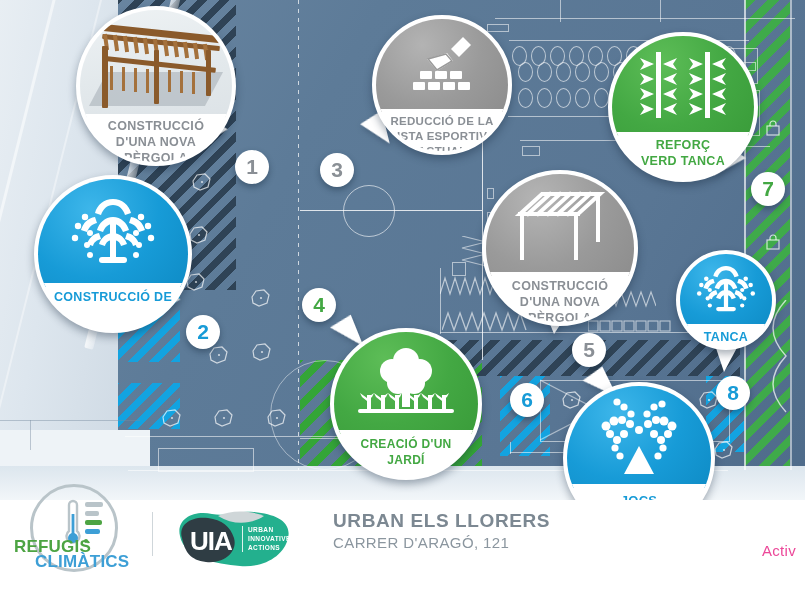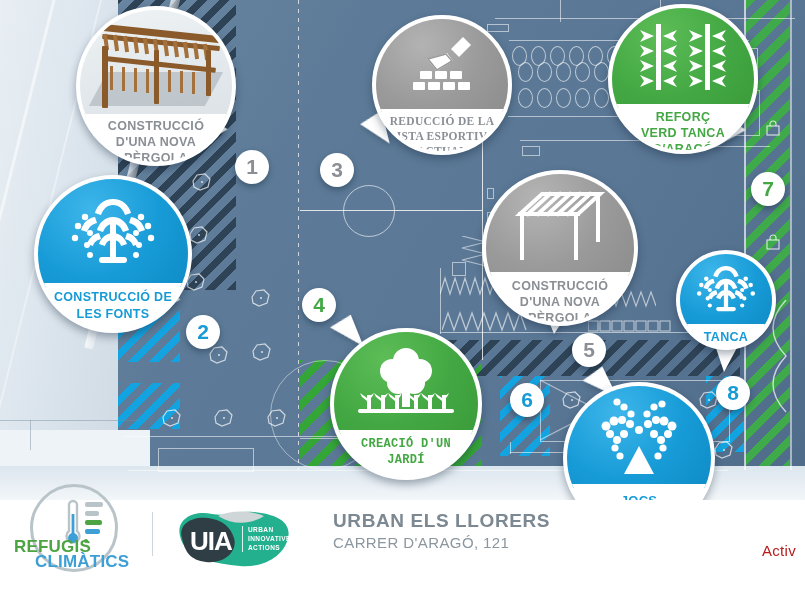--- a/index.html
+++ b/index.html
@@ -84,21 +84,21 @@
     font-size:26px; letter-spacing:-1px; }
   .uia-bar { position:absolute; left:70px; top:18px; width:1px; height:26px;
     background:rgba(255,255,255,.85); }
   .uia-sub { position:absolute; left:76px; top:18px; color:#fff; font-weight:bold;
     font-size:6.5px; line-height:8.8px; letter-spacing:.4px; }
   
   .school { position:absolute; left:333px; top:10px; }
   .school-name { font-weight:bold; font-size:19px; letter-spacing:.6px; color:#7c8892; }
   .school-addr { font-size:15px; letter-spacing:.4px; color:#8b969f; margin-top:2px; }
   .watermark { position:absolute; left:762px; top:542px; font-size:15px;
-    color:#b91c1c; letter-spacing:.3px; white-space:nowrap; }
+    color:#ec4899; letter-spacing:.3px; white-space:nowrap; }
 
   
   .bubble { position:absolute; }
   .bub-circle { position:absolute; left:0; top:0; border-radius:50%; overflow:hidden;
     background:#fff; box-shadow:0 4px 9px rgba(20,40,60,.38); border:4px solid #fff; }
   .bub-icon { position:absolute; left:0; top:0; width:100%; display:flex;
     align-items:center; justify-content:center; }
   .bub-icon svg { display:block; }
   .bub-label { position:absolute; left:0; width:100%; text-align:center; background:#fff;
     font-weight:bold; letter-spacing:.3px; }
@@ -430,29 +430,28 @@
               <circle cx="18" cy="52" r="3"></circle>
               <circle cx="21" cy="62" r="3"></circle>
             <circle cx="67" cy="40" r="3"></circle>
               <circle cx="70" cy="52" r="3"></circle>
               <circle cx="67" cy="62" r="3"></circle>
           </g>
         </svg>
       </div>
       <div class="bub-label" style="top:104px;font-size:12.5px;line-height:16.5px;padding:6px 6px 0;color:#179BD7;">
         <div>CONSTRUCCIÓ DE</div>
-        <div>LES FONTS</div>
       </div>
     </div>
   </div>
   <div class="badge" style="left:186px;top:315px;color:#179BD7;">
       <span>2</span>
     </div>
 
-  <div class="bubble" style="left:372px;top:15px;width:140px;height:150px;font-family:Liberation Serif, serif;">
+  <div class="bubble" style="left:372px;top:15px;width:140px;height:150px;">
     <div class="tail" style="left:-10px;top:98px;border-right:24px solid #fff;border-top:8px solid transparent;border-bottom:26px solid transparent;transform:rotate(-14deg);"></div>
     <div class="bub-circle" style="width:140px;height:140px;">
       <div class="bub-icon" style="height:93px;background:radial-gradient(circle at 35% 28%,#b3b3b3 0%,#9A9A9A 55%,#8d8d8d 100%);">
         <svg width="80" height="70" viewBox="0 0 80 70">
           <g fill="#fff">
             <path d="M61 6 l8 8 -12 12 -8-8z"></path>
             <path d="M45 22 l-20 6 10 12 16-10z"></path>
             <rect x="18" y="40" width="12" height="8" rx="1"></rect>
             <rect x="33" y="40" width="12" height="8" rx="1"></rect>
             <rect x="48" y="40" width="12" height="8" rx="1"></rect>
@@ -470,21 +469,21 @@
         <div>ACTUAL</div>
       </div>
     </div>
   </div>
   <div class="badge" style="left:320px;top:153px;color:#8A8F95;">
       <span>3</span>
     </div>
 
   <div class="bubble" style="left:330px;top:328px;width:152px;height:158px;">
     <div class="tail" style="left:4px;top:-10px;border-right:24px solid #fff;border-bottom:30px solid transparent;border-top:4px solid transparent;transform:rotate(-22deg);"></div>
-    <div class="bub-circle" style="width:152px;height:152px;font-family:Liberation Mono, monospace;">
+    <div class="bub-circle" style="width:152px;height:152px;">
       <div class="bub-icon" style="height:102px;background:radial-gradient(circle at 35% 26%,#5dbd57 0%,#43A843 55%,#3a9c3a 100%);">
         <svg width="104" height="80" viewBox="0 0 104 80">
           <g fill="#fff">
             <circle cx="52" cy="18" r="13"></circle>
               <circle cx="38" cy="28" r="12"></circle>
               <circle cx="66" cy="28" r="12"></circle>
             <circle cx="44" cy="40" r="11"></circle>
               <circle cx="60" cy="40" r="11"></circle>
             <rect x="48" y="30" width="8" height="34"></rect>
             <g>
@@ -583,21 +582,21 @@
       <div class="bub-label" style="top:98px;font-size:13px;line-height:17px;padding:8px 6px 0;color:#179BD7;">
         <div>JOCS</div>
         <div>D'AIGUA</div>
       </div>
     </div>
   </div>
   <div class="badge" style="left:510px;top:383px;color:#179BD7;">
       <span>6</span>
     </div>
 
-  <div class="bubble" style="left:608px;top:4px;width:150px;height:160px;">
+  <div class="bubble" style="left:608px;top:32px;width:150px;height:160px;">
     <div class="tail" style="left:110px;top:114px;border-left:26px solid #fff;border-top:8px solid transparent;border-bottom:26px solid transparent;transform:rotate(16deg);"></div>
     <div class="bub-circle" style="width:150px;height:150px;">
       <div class="bub-icon" style="height:100px;background:radial-gradient(circle at 35% 26%,#5dbd57 0%,#43A843 55%,#3a9c3a 100%);">
         <svg width="96" height="76" viewBox="0 0 96 76">
           <g fill="#fff">
             <rect x="21" y="4" width="5" height="66"></rect>
             <rect x="70" y="4" width="5" height="66"></rect>
             <g>
               <path d="M5 10 l14 6 -14 6 4-6z"></path>
                 <path d="M42 10 l-14 6 14 6 -4-6z"></path>
@@ -617,21 +616,20 @@
                 <path d="M91 40 l-14 6 14 6 -4-6z"></path>
               <path d="M54 55 l14 6 -14 6 4-6z"></path>
                 <path d="M91 55 l-14 6 14 6 -4-6z"></path>
             </g>
           </g>
         </svg>
       </div>
       <div class="bub-label" style="top:96px;font-size:12.5px;line-height:16px;padding:5px 6px 0;color:#43A843;">
         <div>REFORÇ</div>
         <div>VERD TANCA</div>
-        <div>C/ARAGÓ</div>
       </div>
     </div>
   </div>
   <div class="badge" style="left:751px;top:172px;color:#43A843;">
       <span>7</span>
     </div>
 
   <div class="bubble" style="left:676px;top:250px;width:100px;height:118px;">
     <div class="tail" style="left:38px;top:92px;border-top:30px solid #fff;border-left:10px solid transparent;border-right:16px solid transparent;"></div>
     <div class="bub-circle" style="width:100px;height:100px;">

